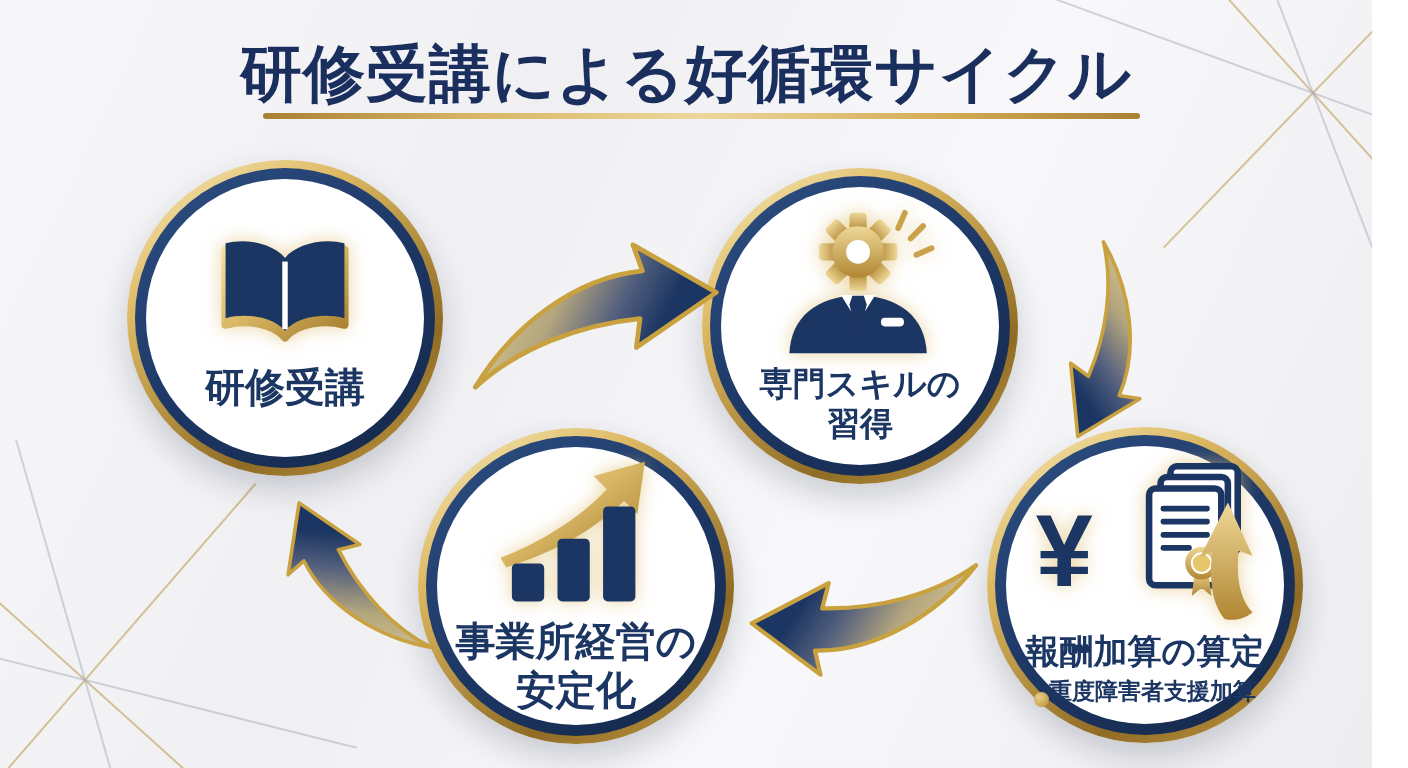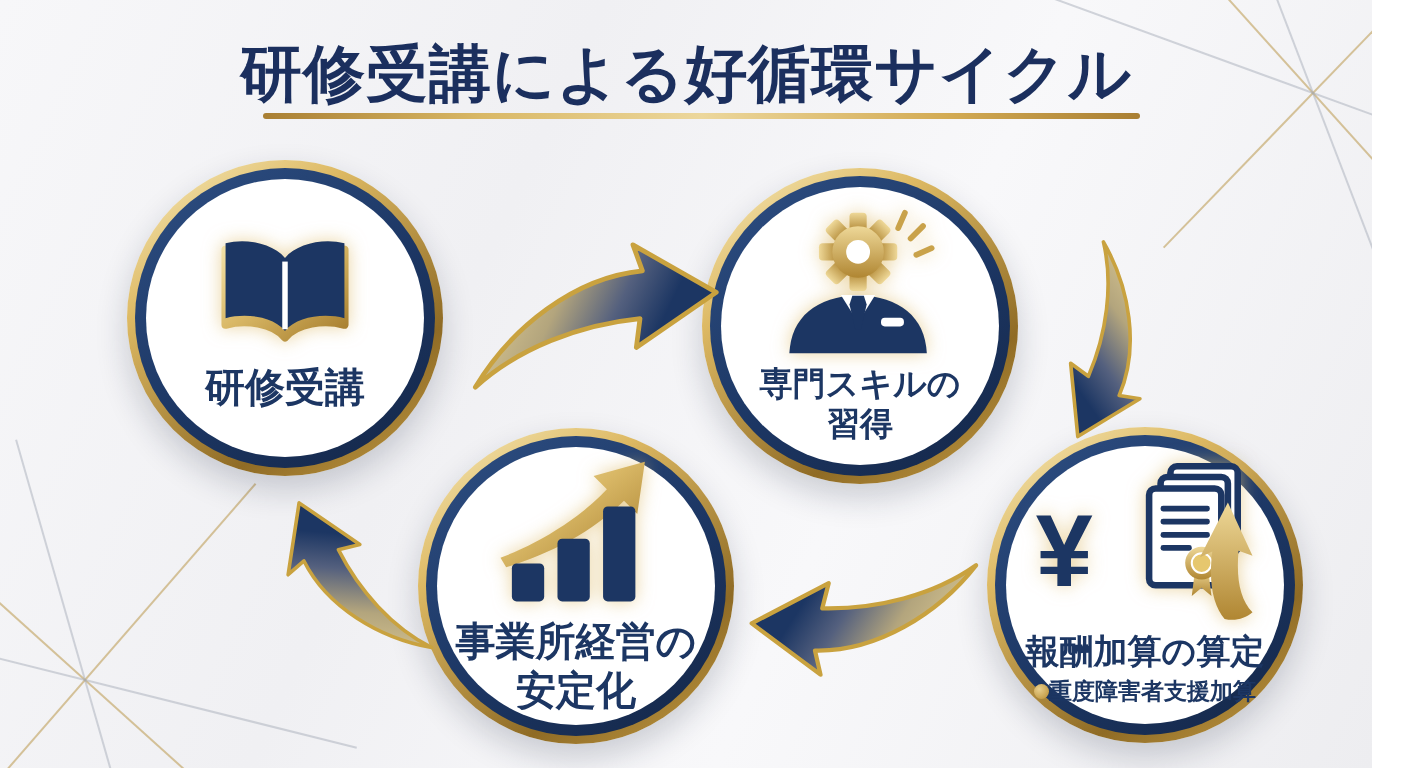--- a/index.html
+++ b/index.html
@@ -41,21 +41,21 @@
   }
   .node-face {
     position:absolute; inset:19px; border-radius:50%; background:#ffffff;
     display:flex; flex-direction:column; align-items:center; justify-content:center;
   }
   .icon { filter: drop-shadow(0 0 9px rgba(222,189,110,.65)); flex:0 0 auto; }
   .node-label { color:#1c3663; font-weight:bold; text-align:center; line-height:1.22; }
   .lbl-lg { font-size:40px; }
   .lbl-md { font-size:33px; }
   .lbl-sm { font-size:29px; }
-  .bullet-row { display:flex; align-items:center; gap:0; margin-top:4px; }
+  .bullet-row { display:flex; align-items:flex-end; gap:0; margin-top:4px; }
   .bullet-dot { width:15px; height:15px; border-radius:50%;
     background: radial-gradient(circle at 35% 35%, #e8cf8e, #b88c30); }
   .bullet-text { color:#1c3663; font-weight:bold; font-size:23px; white-space:nowrap; }
 
   
   .arrow { position:absolute; width:280px; height:190px; margin:-95px 0 0 -140px; }
   .hidden-defs { position:absolute; width:0; height:0; }
 </style>
 </head>
 <body>

